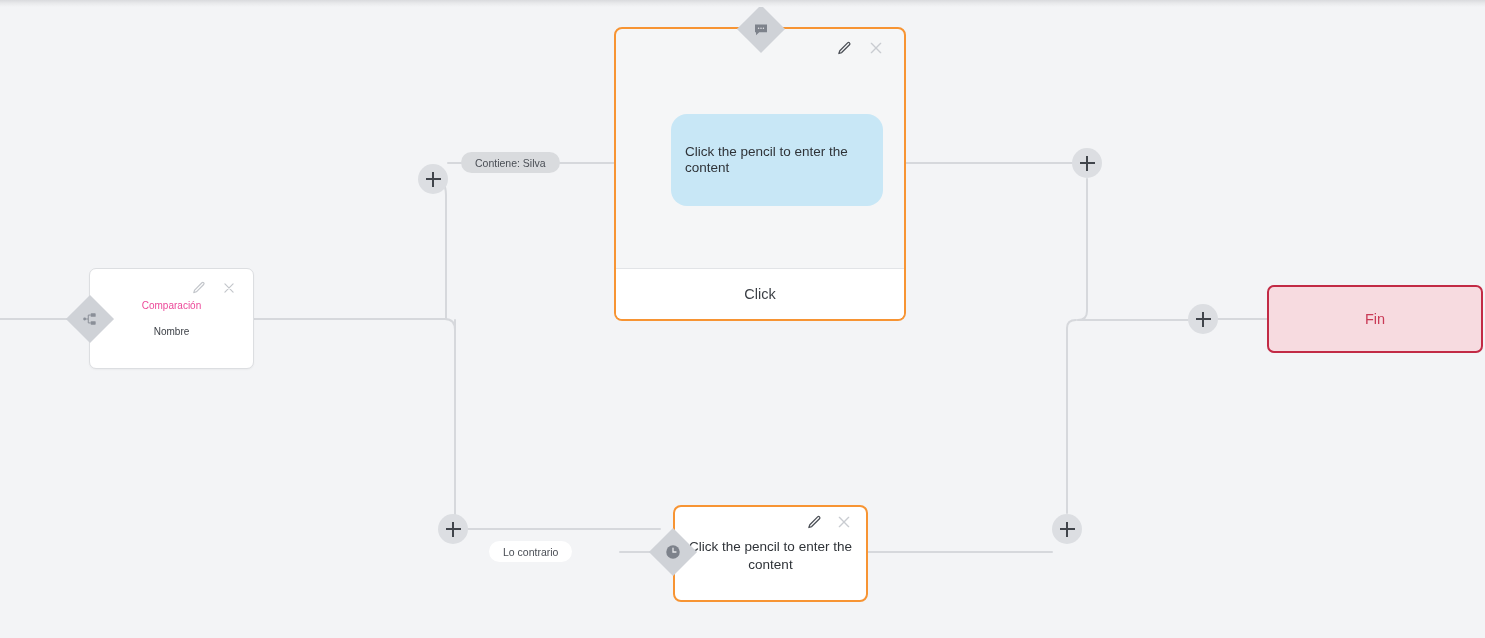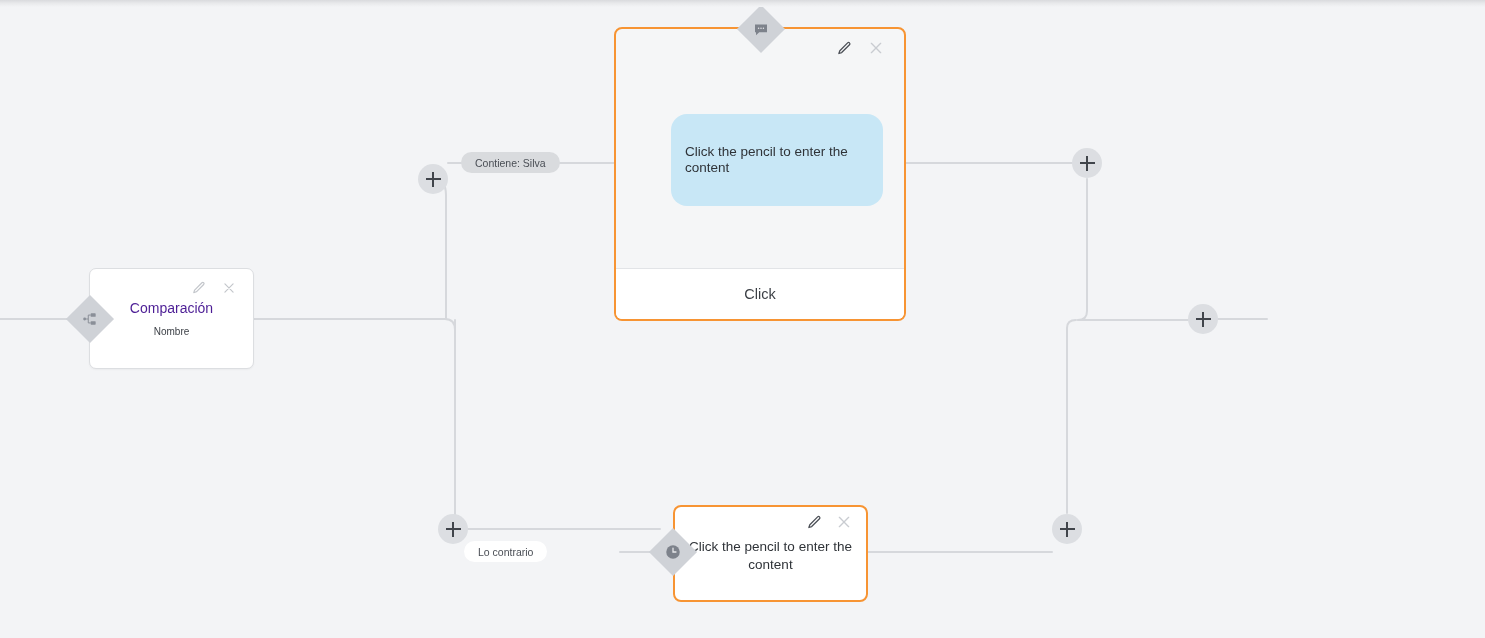--- a/index.html
+++ b/index.html
@@ -58,22 +58,22 @@
     top: 12px;
     display: flex;
     gap: 16px;
     align-items: center;
   }
   .cmp-title {
     position: absolute;
     left: 0; right: 0;
     top: 31px;
     text-align: center;
-    font-size: 14px;
-    color: #4c1d95;
+    font-size: 10px;
+    color: #ec4899;
   }
   .cmp-sub {
     position: absolute;
     left: 0; right: 0;
     top: 57px;
     text-align: center;
     font-size: 10px;
     color: #3b3f45;
   }
 
@@ -360,24 +360,27 @@
 
   <div class="diamond" id="clock-diamond">
     <span class="dico">
       <svg width="18" height="18" viewBox="0 0 24 24">
         <circle cx="12" cy="12" r="9" fill="#7d828b"></circle>
         <path d="M12 6.8 V 12 H 16" stroke="#e6e7ea" stroke-width="1.7" fill="none" stroke-linecap="round"></path>
       </svg>
     </span>
   </div>
 
+  <div class="node fin-card">
+    <span class="fin-label">Fin</span>
+  </div>
 
   <div class="pill pill-grey" style="left:461px; top:152px;">Contiene: Silva</div>
 
-  <div class="pill pill-white" style="left:464px; top:541px;">Lo contrario</div>
+  <div class="pill pill-white" style="left:489px; top:541px;">Lo contrario</div>
 
   <div class="plus" style="left:418px; top:164px;"></div>
   <div class="plus" style="left:438px; top:514px;"></div>
   <div class="plus" style="left:1072px; top:148px;"></div>
   <div class="plus" style="left:1052px; top:514px;"></div>
   <div class="plus" style="left:1188px; top:304px;"></div>
 
 </div>
 
 </body></html>

